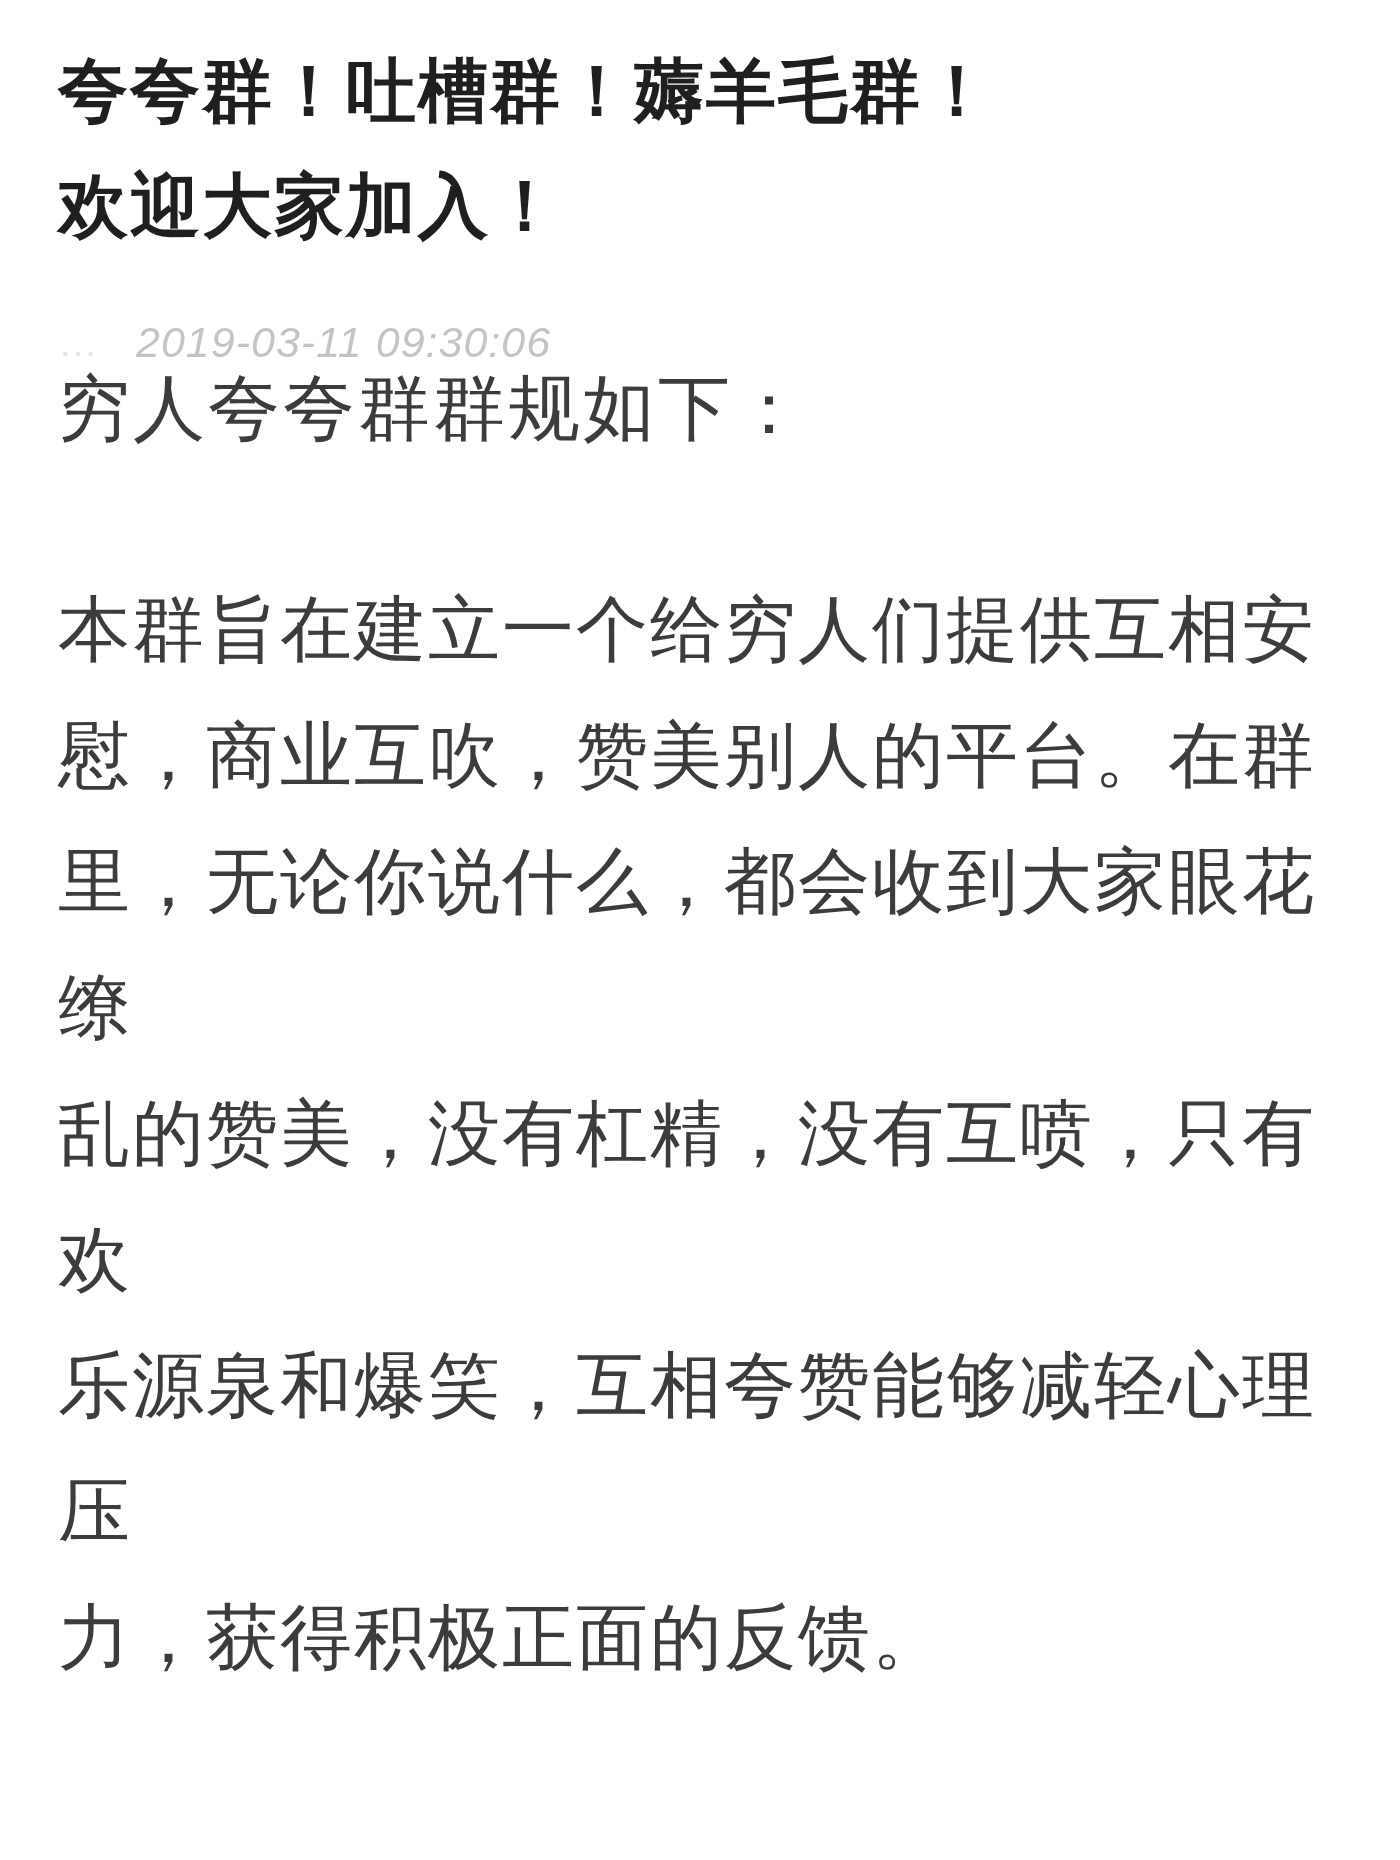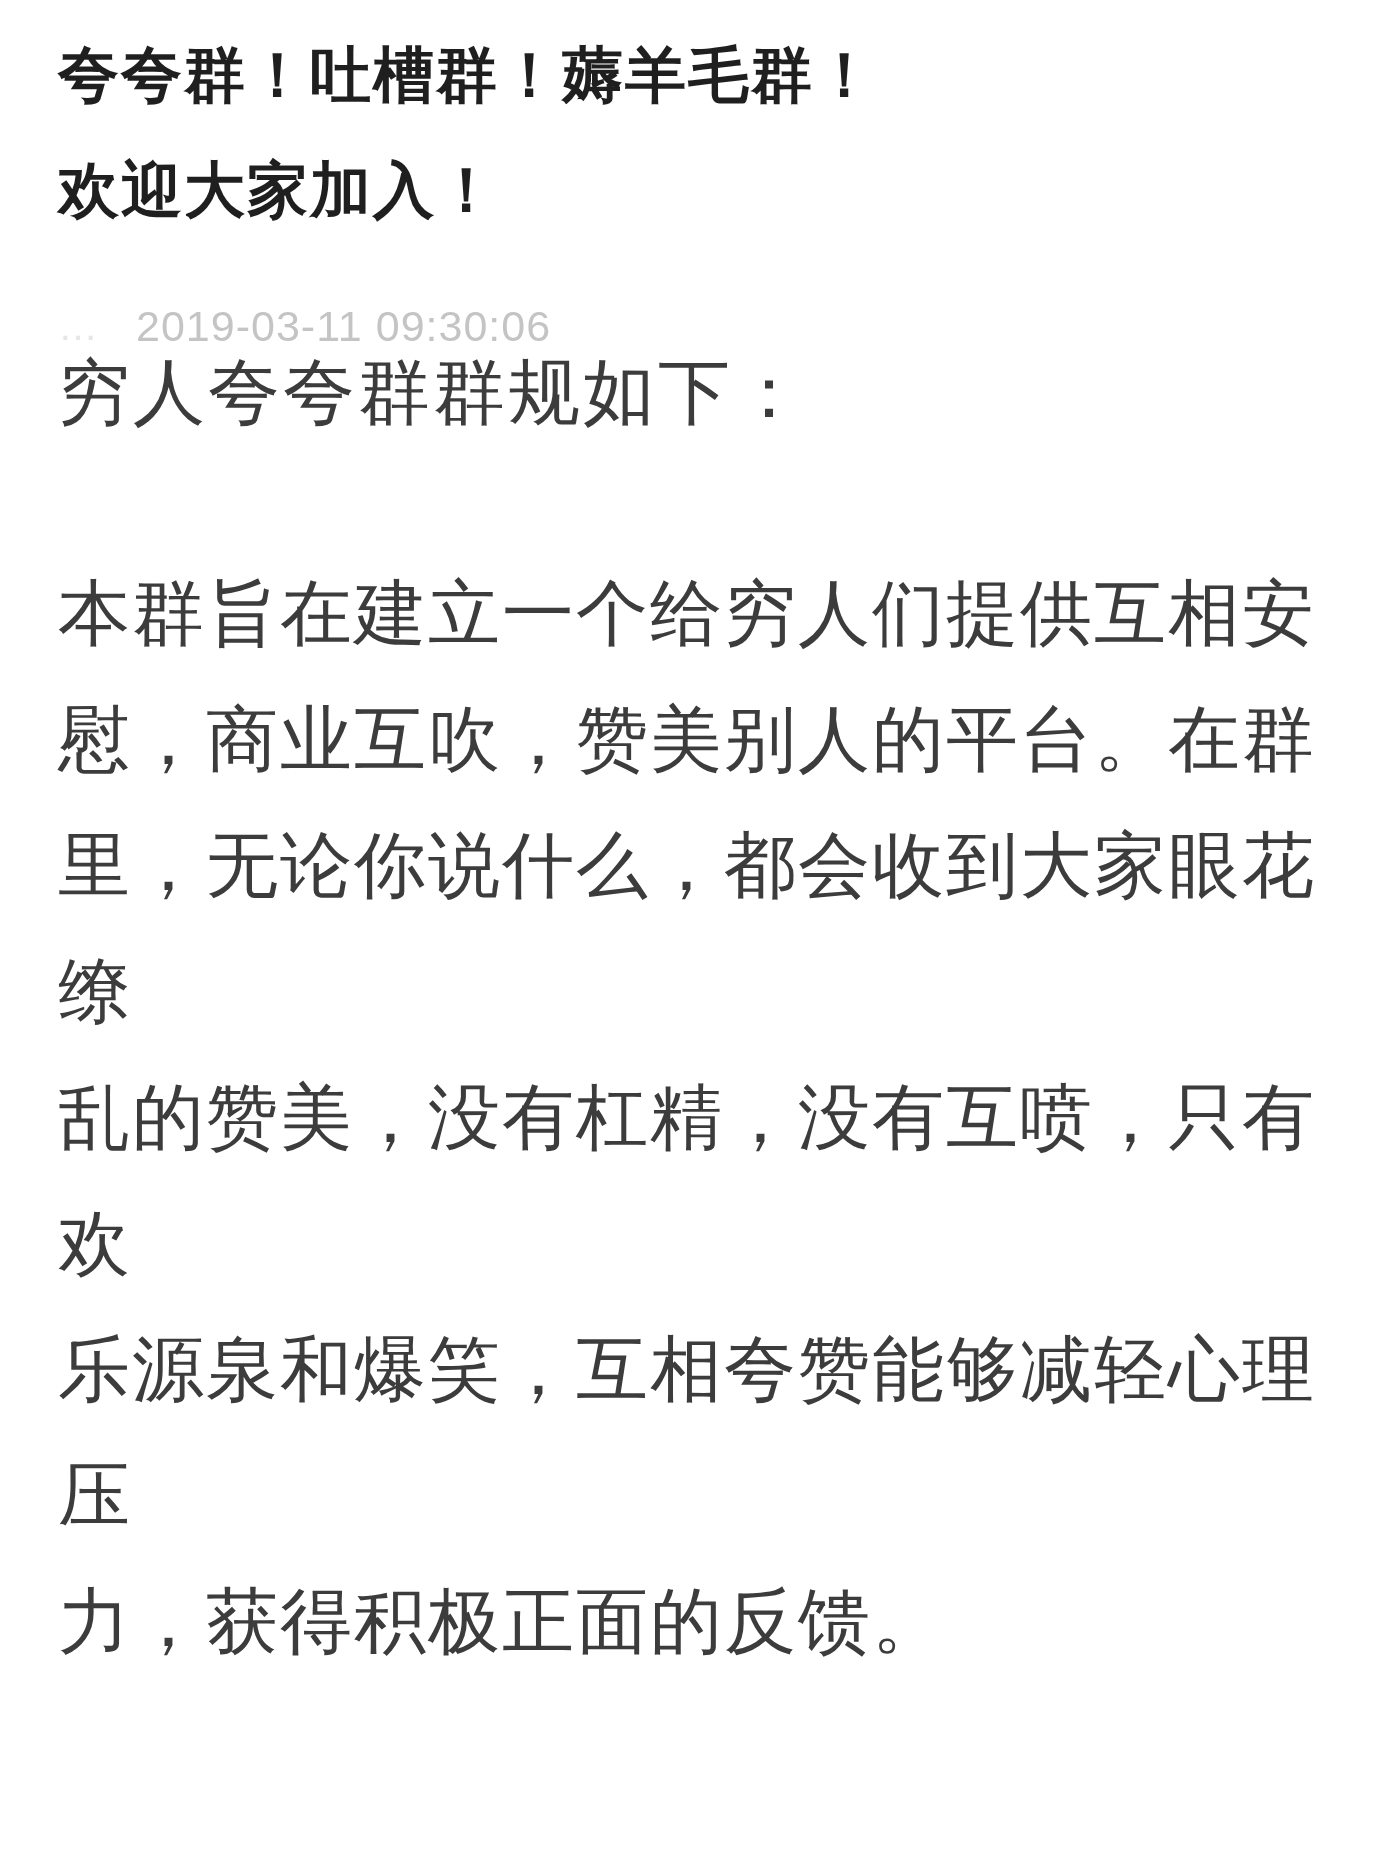--- a/index.html
+++ b/index.html
@@ -16,45 +16,47 @@
   }
   .post {
     position: relative;
     width: 1400px;
     height: 1860px;
     overflow: hidden;
     background: var(--background);
     padding: 18px 36px 0 58px;
   }
   .post-title {
-    font-size: 61px;
+    font-size: 70px;
     line-height: 115px;
     font-weight: 600;
     color: var(--title_text);
     letter-spacing: 2px;
     white-space: pre-line;
+    margin-top: 16px;
   }
   .meta-row {
     margin-top: 52px;
     display: flex;
     align-items: center;
     height: 52px;
   }
   .author-mark {
     font-size: 40px;
     color: var(--author_mark_text);
     width: 78px;
     flex: 0 0 auto;
     letter-spacing: 3px;
   }
   .timestamp {
     font-size: 43px;
     color: var(--timestamp_text);
     letter-spacing: 1px;
     font-weight: 400;
+    font-style: italic;
   }
   .rules-intro {
     font-size: 72px;
     line-height: 80px;
     color: var(--body_text);
     letter-spacing: 3px;
     font-weight: 400;
   }
   .body-para {
     font-size: 72px;

